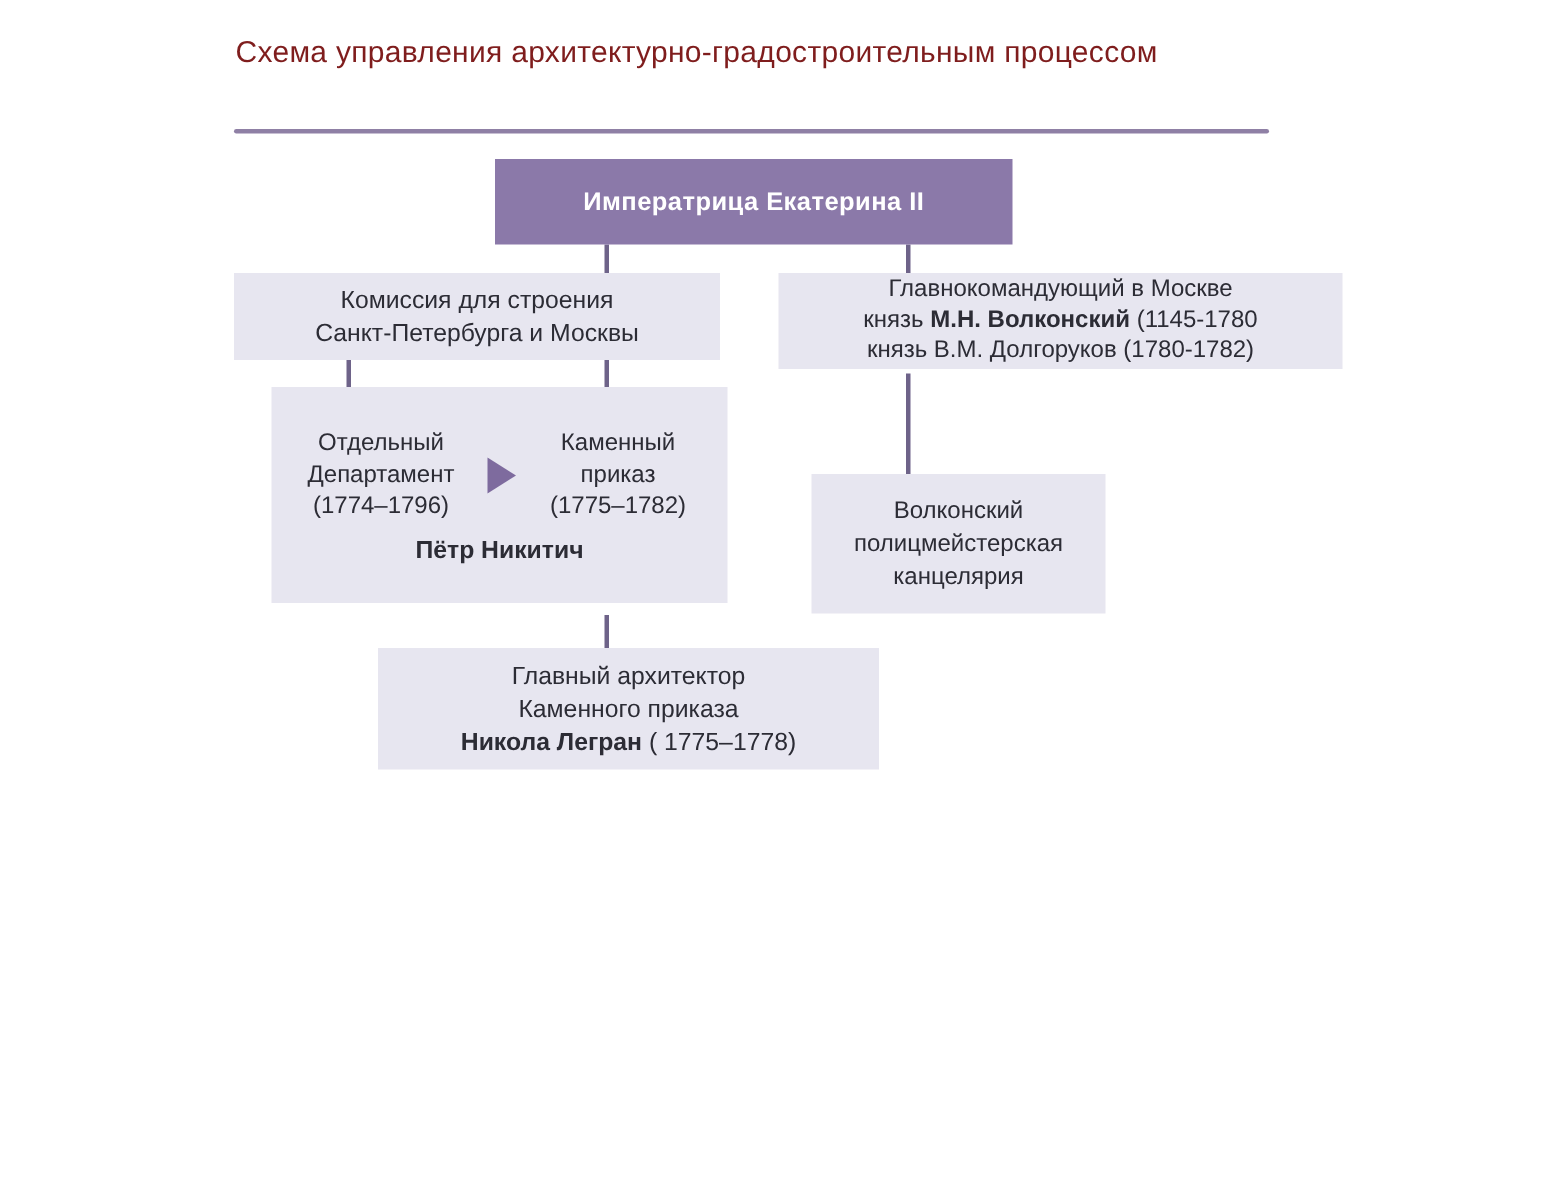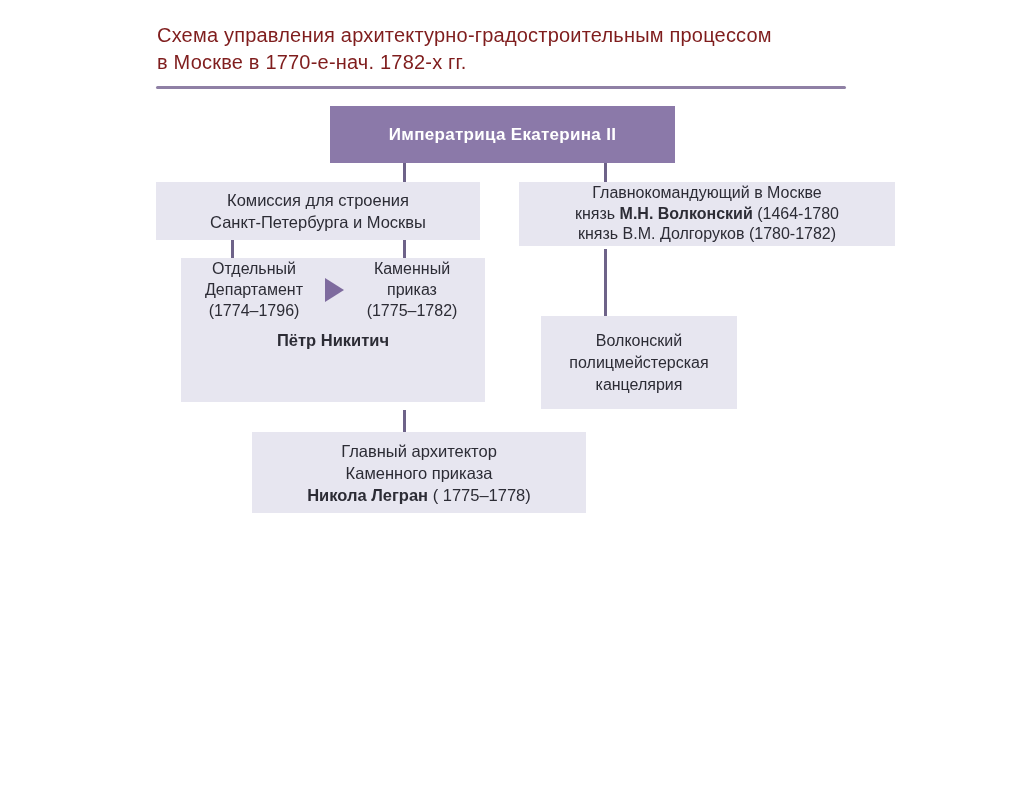--- a/index.html
+++ b/index.html
@@ -54,20 +54,21 @@
     font-size: 16.5px; line-height: 22px;
   }
   .commander {
     left: 519px; top: 182px; width: 376px; height: 64px;
     font-size: 16px; line-height: 20.5px;
   }
   .department {
     left: 181px; top: 258px; width: 304px; height: 144px;
     font-size: 16px; line-height: 21px;
     justify-content: flex-start;
+    padding-top: 27px;
   }
   .dept-cols {
     display: flex;
     justify-content: center;
     align-items: center;
   }
   .dept-col { width: 125px; }
   .arrow-right {
     width: 0; height: 0;
     border-top: 12px solid transparent;
@@ -97,21 +98,20 @@
   .c5 { left: 604px; top: 249px; height: 67px; }
   .c6 { left: 403px; top: 410px; height: 22px; }
 </style>
 </head>
 <body>
 
 <div class="canvas">
 
   <div class="page-title">
     <div class="line">Схема управления архитектурно-градостроительным процессом</div>
-    <div class="line">в Москве в 1770-е-нач. 1782-х гг.</div>
   </div>
 
   <div class="title-rule"></div>
 
   <div class="connector c1"></div>
   <div class="connector c2"></div>
   <div class="connector c3"></div>
   <div class="connector c4"></div>
   <div class="connector c5"></div>
   <div class="connector c6"></div>
@@ -120,21 +120,21 @@
     <div class="line">Императрица Екатерина II</div>
   </div>
 
   <div class="node commission">
     <div class="line">Комиссия для строения</div>
     <div class="line">Санкт-Петербурга и Москвы</div>
   </div>
 
   <div class="node commander">
     <div class="line">Главнокомандующий в Москве</div>
-    <div class="line"><span>князь </span><span class="b">М.Н. Волконский</span><span> (1464-1780</span></div>
+    <div class="line"><span>князь </span><span class="b">М.Н. Волконский</span><span> (1145-1780</span></div>
     <div class="line">князь В.М. Долгоруков (1780-1782)</div>
   </div>
 
   <div class="node department">
     <div class="dept-cols">
       <div class="dept-col">
         <div class="line">Отдельный</div>
         <div class="line">Департамент</div>
         <div class="line">(1774–1796)</div>
       </div>

